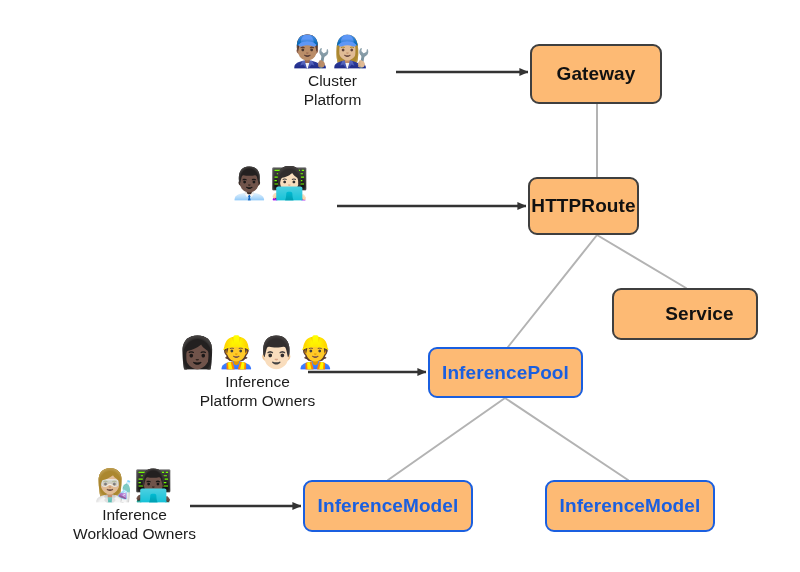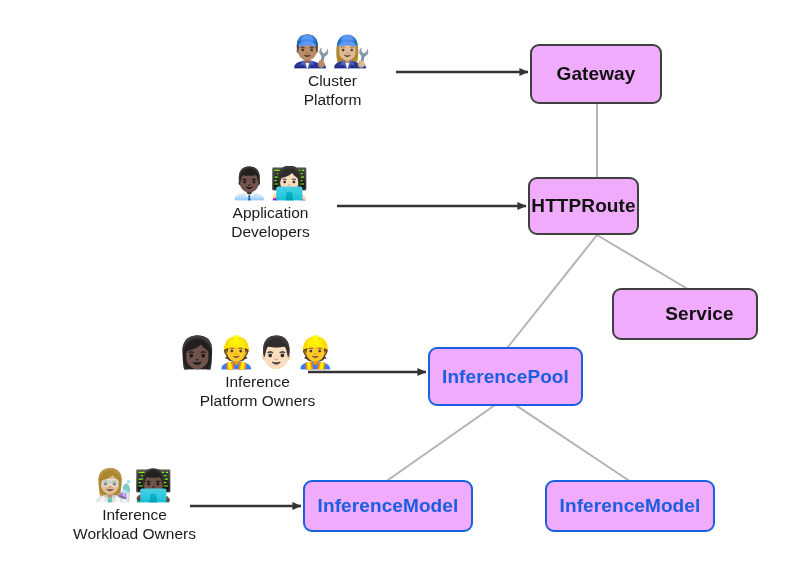--- a/index.html
+++ b/index.html
@@ -24,21 +24,21 @@
     width: 800px;
     height: 572px;
     pointer-events: none;
   }
   .node {
     position: absolute;
     box-sizing: border-box;
     display: flex;
     align-items: center;
     justify-content: center;
-    background: #f0abfc;
+    background: #fdba74;
     border-radius: 9px;
     font-weight: bold;
     letter-spacing: 0.1px;
     white-space: nowrap;
   }
   .node.dark {
     border: 2px solid #3f3f3f;
     color: #111111;
     font-size: 19px;
   }
@@ -101,41 +101,39 @@
   </svg>
 
   <div class="actor" style="left:265px; top:33px; width:135px;">
     <div class="actor-emojis">👨🏽‍🔧👩🏼‍🔧</div>
     <div class="actor-label">Cluster
 Platform</div>
   </div>
 
   <div class="actor" style="left:203px; top:165px; width:135px;">
     <div class="actor-emojis">👨🏿‍💼👩🏻‍💻</div>
-    <div class="actor-label">Application
-Developers</div>
   </div>
 
   <div class="actor" style="left:180px; top:334px; width:155px;">
     <div class="actor-emojis">👩🏿‍👷👨🏻‍👷</div>
     <div class="actor-label">Inference
 Platform Owners</div>
   </div>
 
   <div class="actor" style="left:52px; top:467px; width:165px;">
     <div class="actor-emojis">👩🏼‍🔬👨🏿‍💻</div>
     <div class="actor-label">Inference
 Workload Owners</div>
   </div>
 
   <div class="node dark" style="left:530px; top:44px; width:132px; height:60px;">Gateway</div>
 
   <div class="node dark" style="left:528px; top:177px; width:111px; height:58px;">HTTPRoute</div>
 
   <div class="node dark" style="left:612px; top:288px; width:146px; height:52px;padding-left:29px;">Service</div>
 
-  <div class="node blue" style="left:428px; top:347px; width:155px; height:59px;">InferencePool</div>
+  <div class="node blue" style="left:428px; top:347px; width:155px; height:51px;">InferencePool</div>
 
   <div class="node blue" style="left:303px; top:480px; width:170px; height:52px;">InferenceModel</div>
 
   <div class="node blue" style="left:545px; top:480px; width:170px; height:52px;">InferenceModel</div>
 
 </div>
 
 </body></html>

